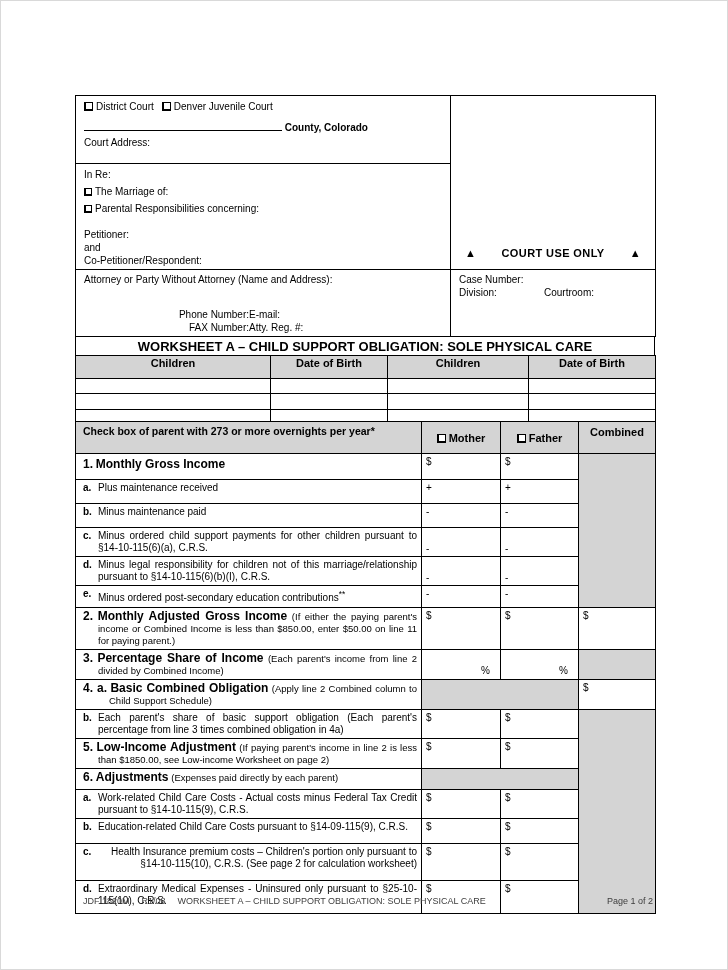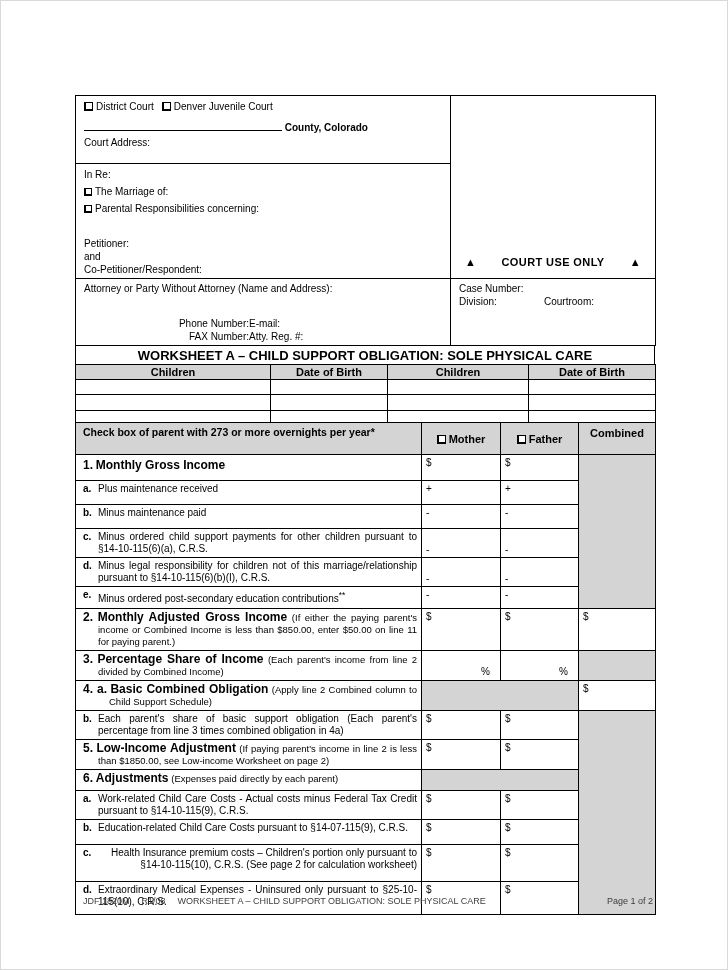--- a/index.html
+++ b/index.html
@@ -26,21 +26,21 @@
     border:solid #000; border-width:1px 1px 2px 2px;
     vertical-align:-1px; margin-right:3px; background:#fff;
   }
   .cb.sm { width:8px; height:8px; }
   .l1-line1 { white-space:nowrap; }
   .gap8 { display:inline-block; width:8px; }
   .blank-line { display:inline-block; width:198px; border-bottom:1px solid #000; height:10px; }
   .l1-line2 { margin-top:8px;font-weight:bold; }
   .l1-line3 { margin-top:2px; }
   .h-l2 .mt4 { margin-top:4px; }
-  .h-l2 .mt12 { margin-top:22px; }
+  .h-l2 .mt12 { margin-top:13px; }
   .h-l3 { height:67px; }
   .h-l3 .inner { display:flex; flex-direction:column; height:100%; padding:3px 6px 2px 8px; }
   .spacer { flex:1; }
   .two-col { display:flex; }
   .w165 { width:165px; flex-shrink:0;text-align:right; }
   .w85 { width:85px; flex-shrink:0; }
   .cuo-cell { vertical-align:bottom; }
   .cuo-row {
     display:flex; align-items:center; justify-content:space-between;
     padding:0 14px 9px 14px; font-weight:bold; font-size:11px; letter-spacing:.4px;
@@ -51,21 +51,21 @@
   
   .titlebar {
     width:580px; border:1px solid #000; margin-top:-1px; height:20px;
     text-align:center; font-weight:bold; font-size:13px; line-height:19px;
   }
 
   
   .children { margin-top:-1px; }
   .children td { text-align:center; }
   .children .head td {
-    background:var(--shade); font-weight:bold; font-size:11px; height:15px; line-height:14px;
+    background:var(--shade); font-weight:bold; font-size:11px; height:23px; line-height:14px;
   }
 
   
   .ws { margin-top:-1px; }
   .shade { background:var(--shade); }
   .lblcell { padding:2px 4px 2px 7px; font-size:10px; line-height:12px; }
   .check-lbl { font-weight:bold; font-size:10.5px; line-height:13px; padding-top:3px; }
   .colhead { text-align:center; font-weight:bold; font-size:11px; vertical-align:middle; }
   .nrow { padding-left:15px; text-indent:-15px; text-align:justify; }
   .nrow.n2 { padding-left:26px; text-indent:-26px; }
@@ -336,21 +336,21 @@
             </div>
       </td>
       <td class="amt">$</td>
       <td class="amt">$</td>
     </tr>
 
     <tr>
       <td class="lblcell" style="height:25px;">
         <div class="sub">
               <span class="ltr">b.</span>
-              <span class="txt">Education-related Child Care Costs pursuant to §14-07-115(9), C.R.S.</span>
+              <span class="txt">Education-related Child Care Costs pursuant to §14-09-115(9), C.R.S.</span>
             </div>
       </td>
       <td class="amt">$</td>
       <td class="amt">$</td>
     </tr>
 
     <tr>
       <td class="lblcell" style="height:37px;">
         <div class="sub">
               <span class="ltr">c.</span>

